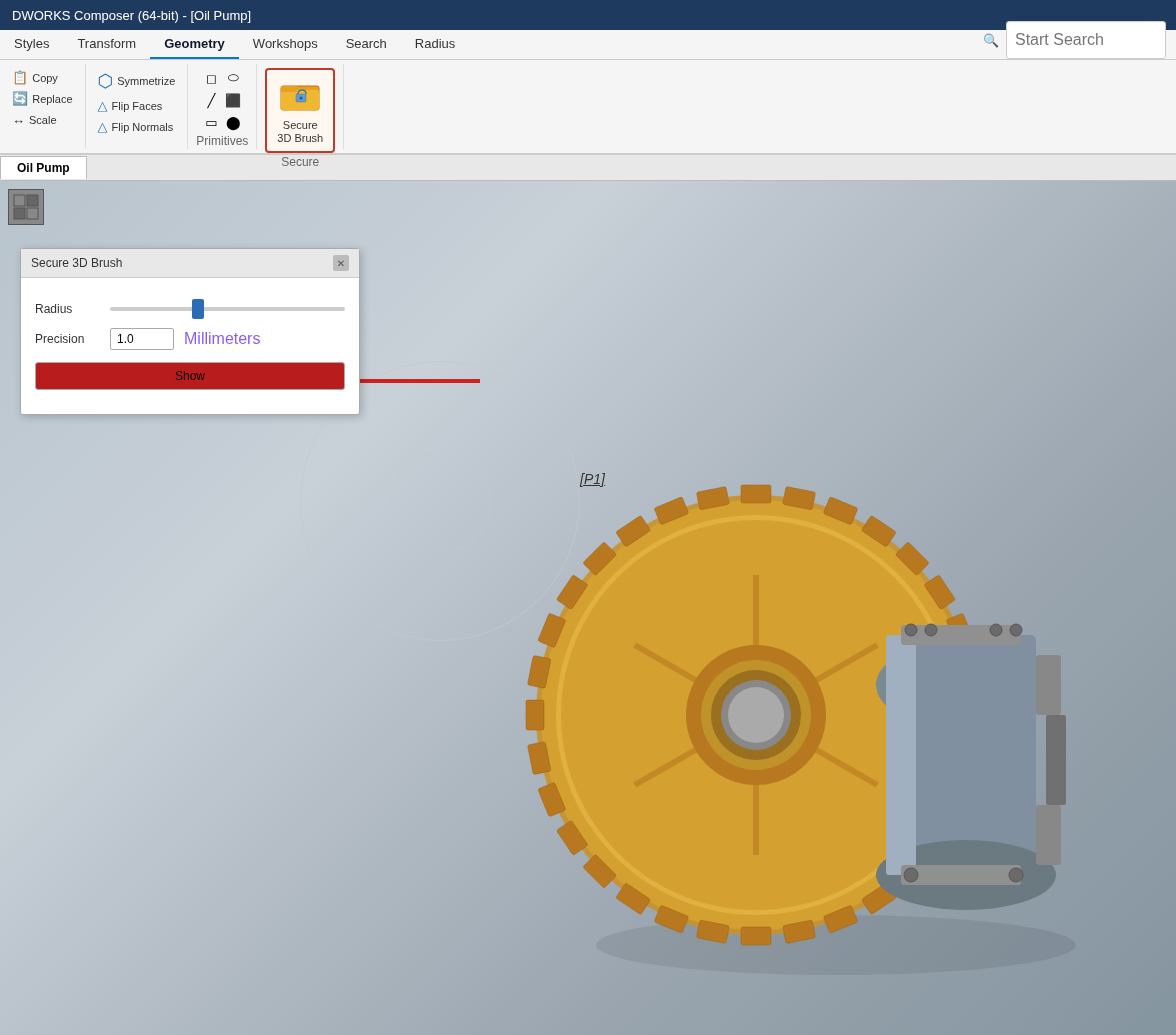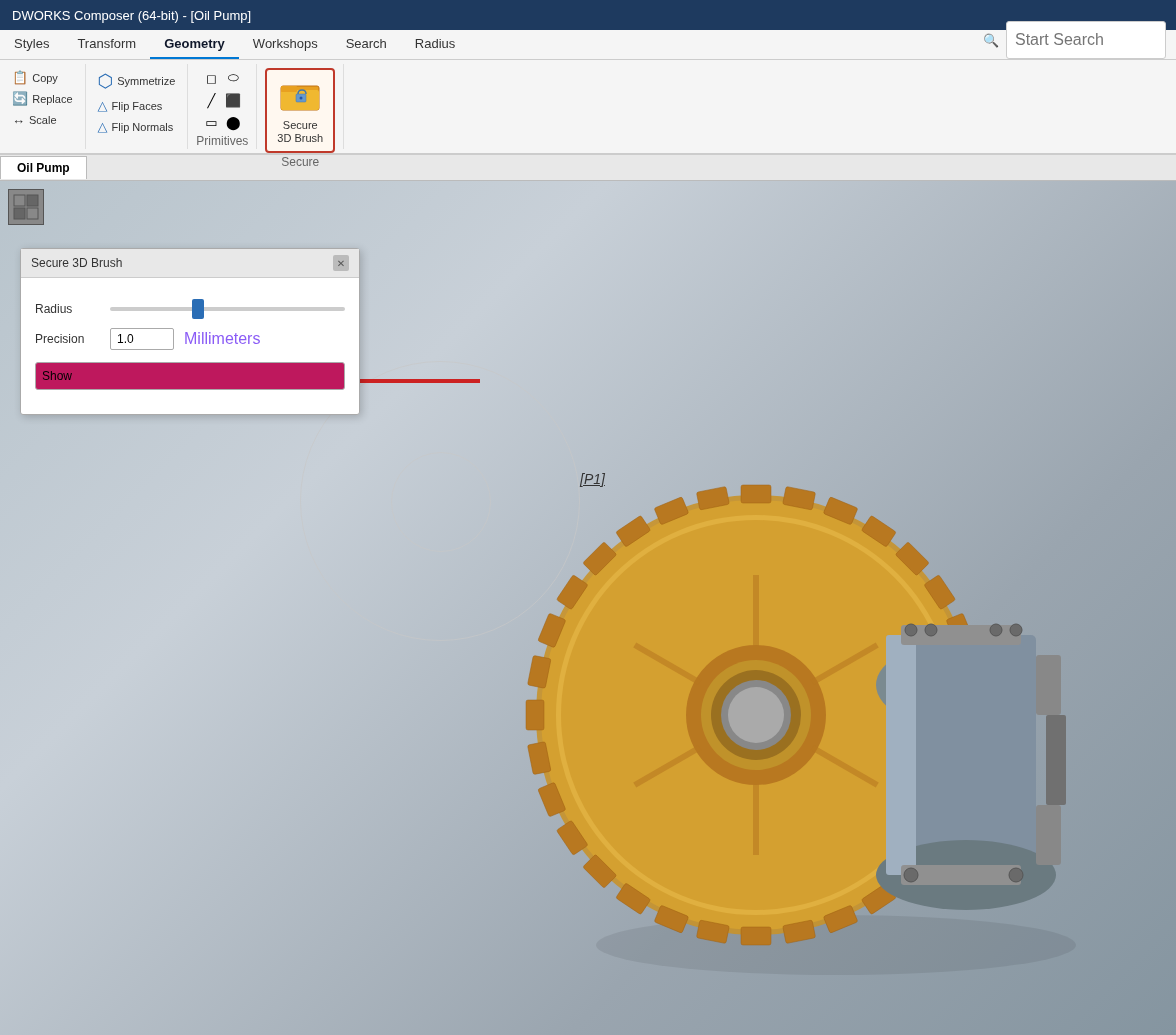--- a/index.html
+++ b/index.html
@@ -244,26 +244,26 @@
       font-size: 12px;
       border-radius: 2px;
     }
     .dialog-units {
       font-size: 16px;
       color: #8b5cf6;
     }
     .dialog-btn {
       width: 100%;
       padding: 6px;
-      background: #be185d;
+      background: #b91c1c;
       border: 1px solid #aaa;
       border-radius: 3px;
       cursor: pointer;
       font-size: 12px;
-      text-align: left;
+      text-align: center;
     }
 
     
     .arrow-annotation {
       position: absolute;
       top: 175px;
       left: 270px;
       z-index: 5;
     }
 

